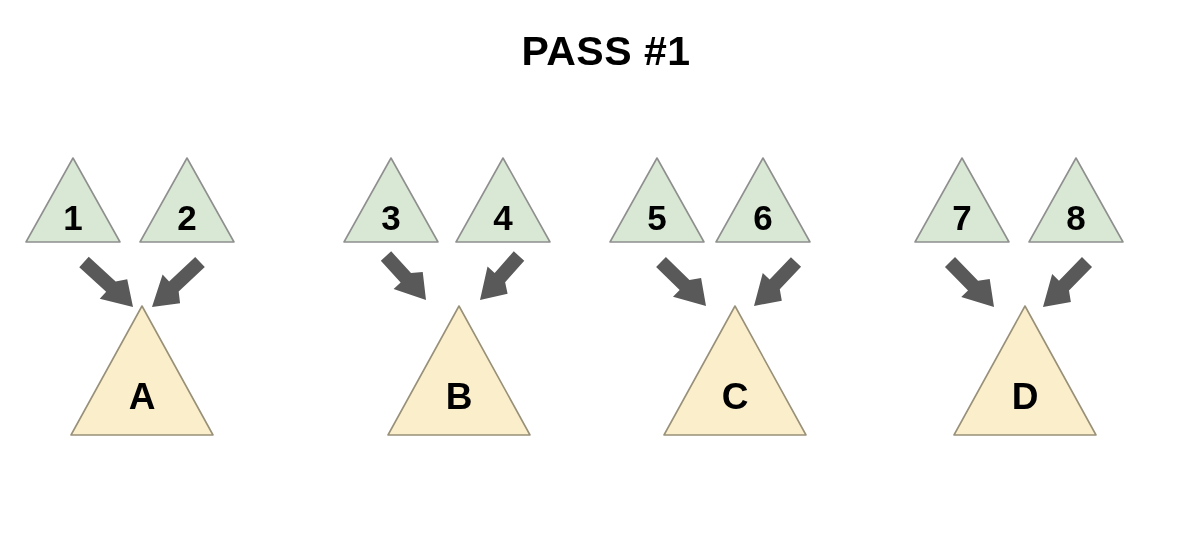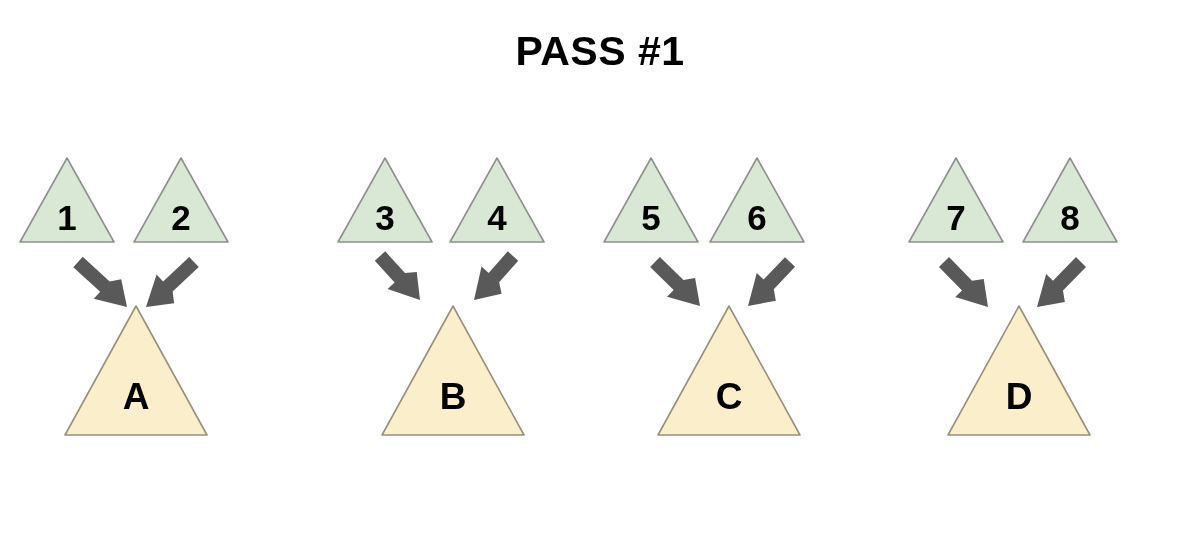--- a/index.html
+++ b/index.html
@@ -12,20 +12,21 @@
     font-family: "Liberation Sans", sans-serif;
     width: 1200px;
     height: 545px;
     overflow: hidden;
   }
   #canvas {
     position: relative;
     width: 1068px;
     height: 545px;
     background: #ffffff;
+    margin-left: 6px;
   }
   #diagram-title {
     position: absolute;
     left: 0;
     top: 28px;
     width: 1200px;
     text-align: center;
     font-size: 41px;
     font-weight: bold;
     color: #000000;

